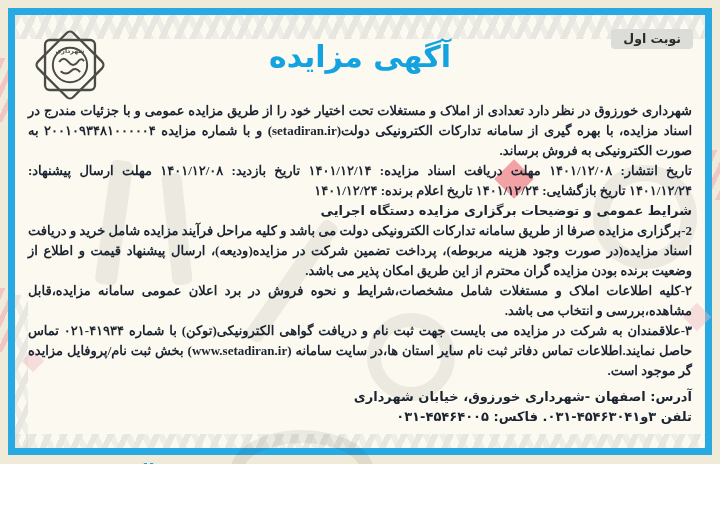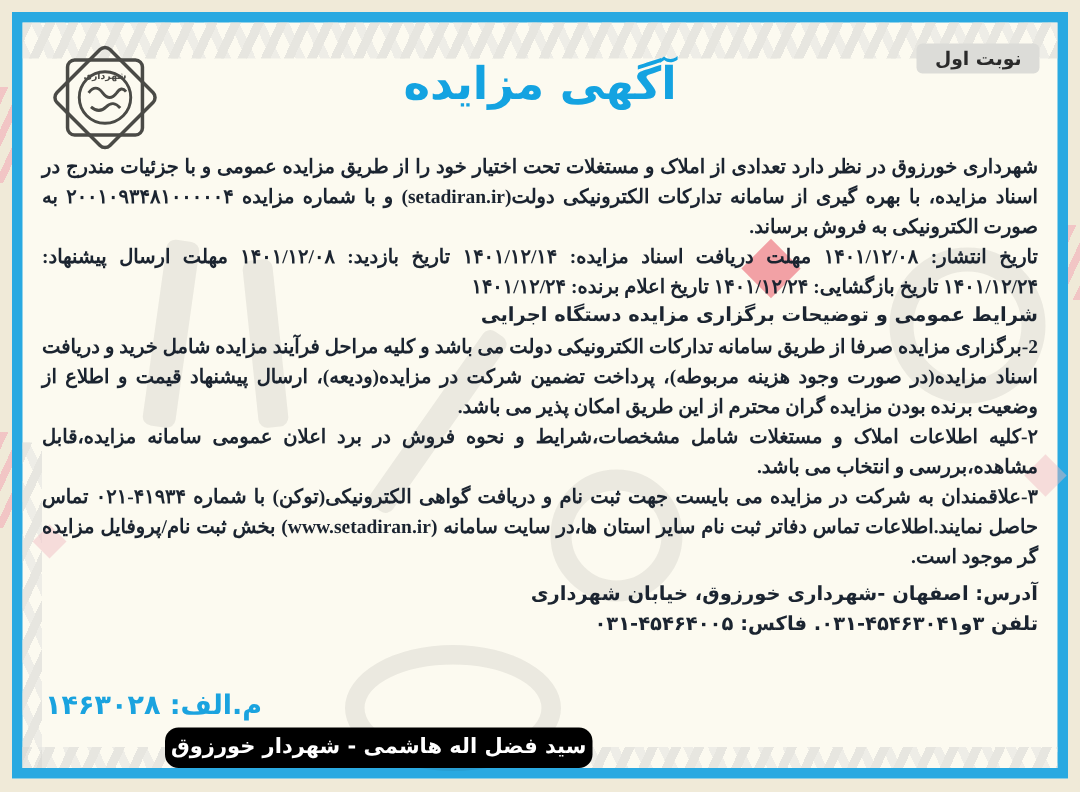--- a/index.html
+++ b/index.html
@@ -1,17 +1,17 @@
 <!DOCTYPE html>
 <html lang="fa" dir="rtl"><head>
 <meta charset="utf-8">
 <style>
   html,body{margin:0;padding:0;}
   .page{
-    position:relative;width:720px;height:528px;overflow:hidden;
+    position:relative;width:720px;height:464px;overflow:hidden;
     background:#f0ead8;
     font-family:"DejaVu Sans", sans-serif;
     direction:rtl;
   }
   
   .pink-patch{position:absolute;background:repeating-linear-gradient(115deg,#f2bcc0 0 5px,transparent 5px 12px);opacity:.8;}
   .pp1{left:0;top:58px;width:9px;height:64px;}
   .pp2{left:0;top:288px;width:9px;height:64px;}
   .pp3{right:0;top:150px;width:8px;height:50px;}
 

